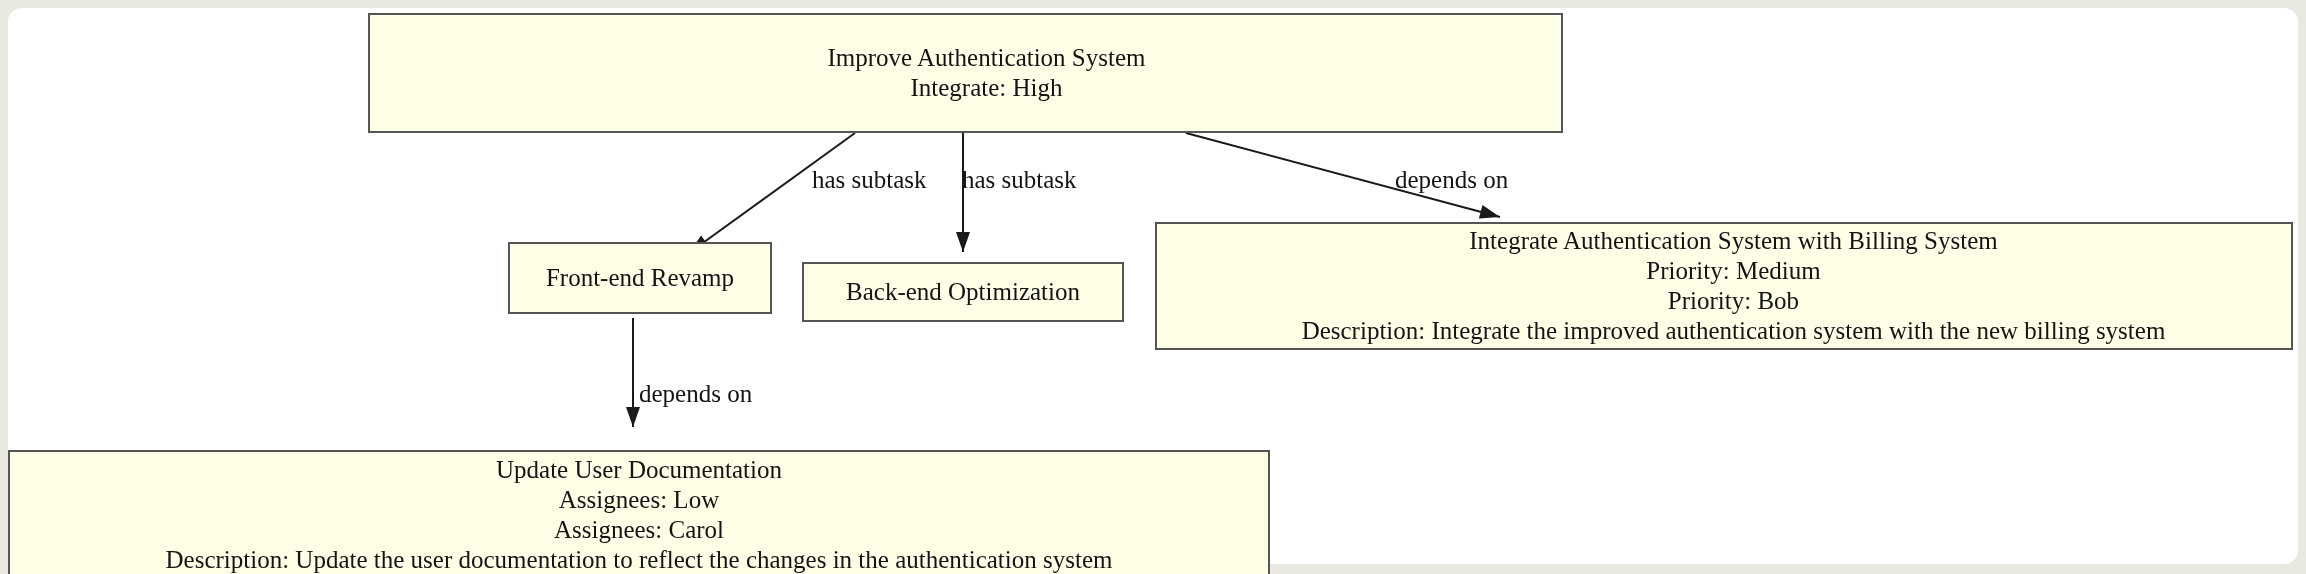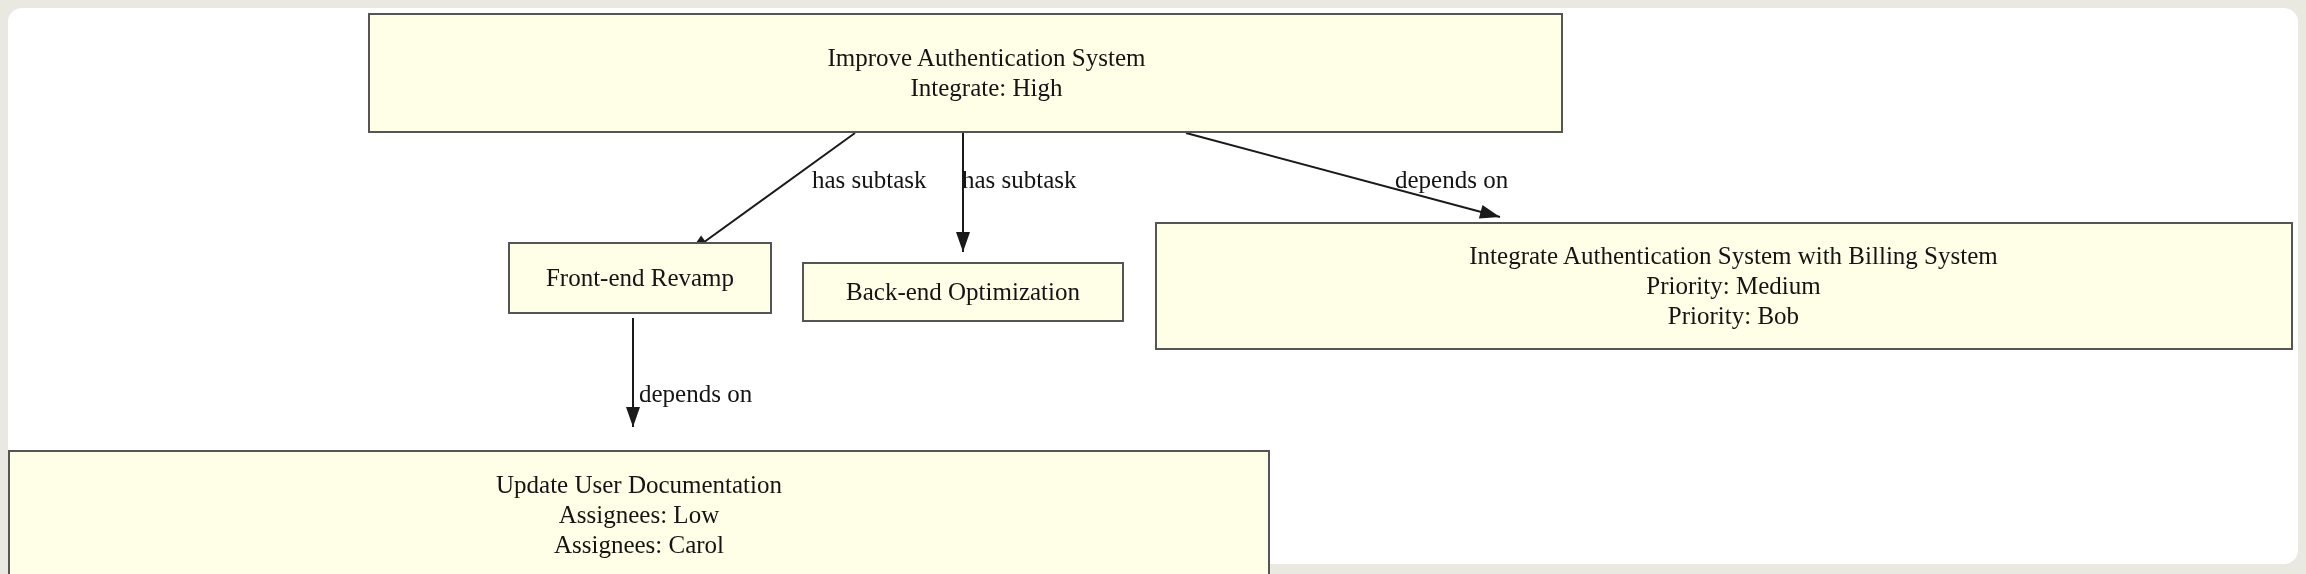--- a/index.html
+++ b/index.html
@@ -104,20 +104,22 @@
       <div class="node" style="left: 508px; top: 242px; width: 264px; height: 72px; background: rgb(255, 254, 230); border-color: rgb(85, 85, 85);">
         <span class="line">Front-end Revamp</span>
       </div>
       <div class="node" style="left: 802px; top: 240px; width: 322px; height: 60px; background: rgb(255, 254, 230); border-color: rgb(85, 85, 85); margin-top: 22px;">
         <span class="line">Back-end Optimization</span>
       </div>
       <div class="node" style="left: 1155px; top: 222px; width: 1138px; height: 128px; background: rgb(255, 254, 230); border-color: rgb(85, 85, 85); padding-left: 19px;">
         <span class="line">Integrate Authentication System with Billing System</span>
         <span class="line">Priority: Medium</span>
         <span class="line">Priority: Bob</span>
+        <span class="line">Description: Integrate the improved authentication system with the new billing system</span>
       </div>
       <div class="node" style="left: 8px; top: 450px; width: 1262px; height: 130px; background: rgb(255, 254, 230); border-color: rgb(85, 85, 85);">
         <span class="line">Update User Documentation</span>
         <span class="line">Assignees: Low</span>
         <span class="line">Assignees: Carol</span>
+        <span class="line">Description: Update the user documentation to reflect the changes in the authentication system</span>
       </div>
     </div>
 </div>
 
 </body></html>

